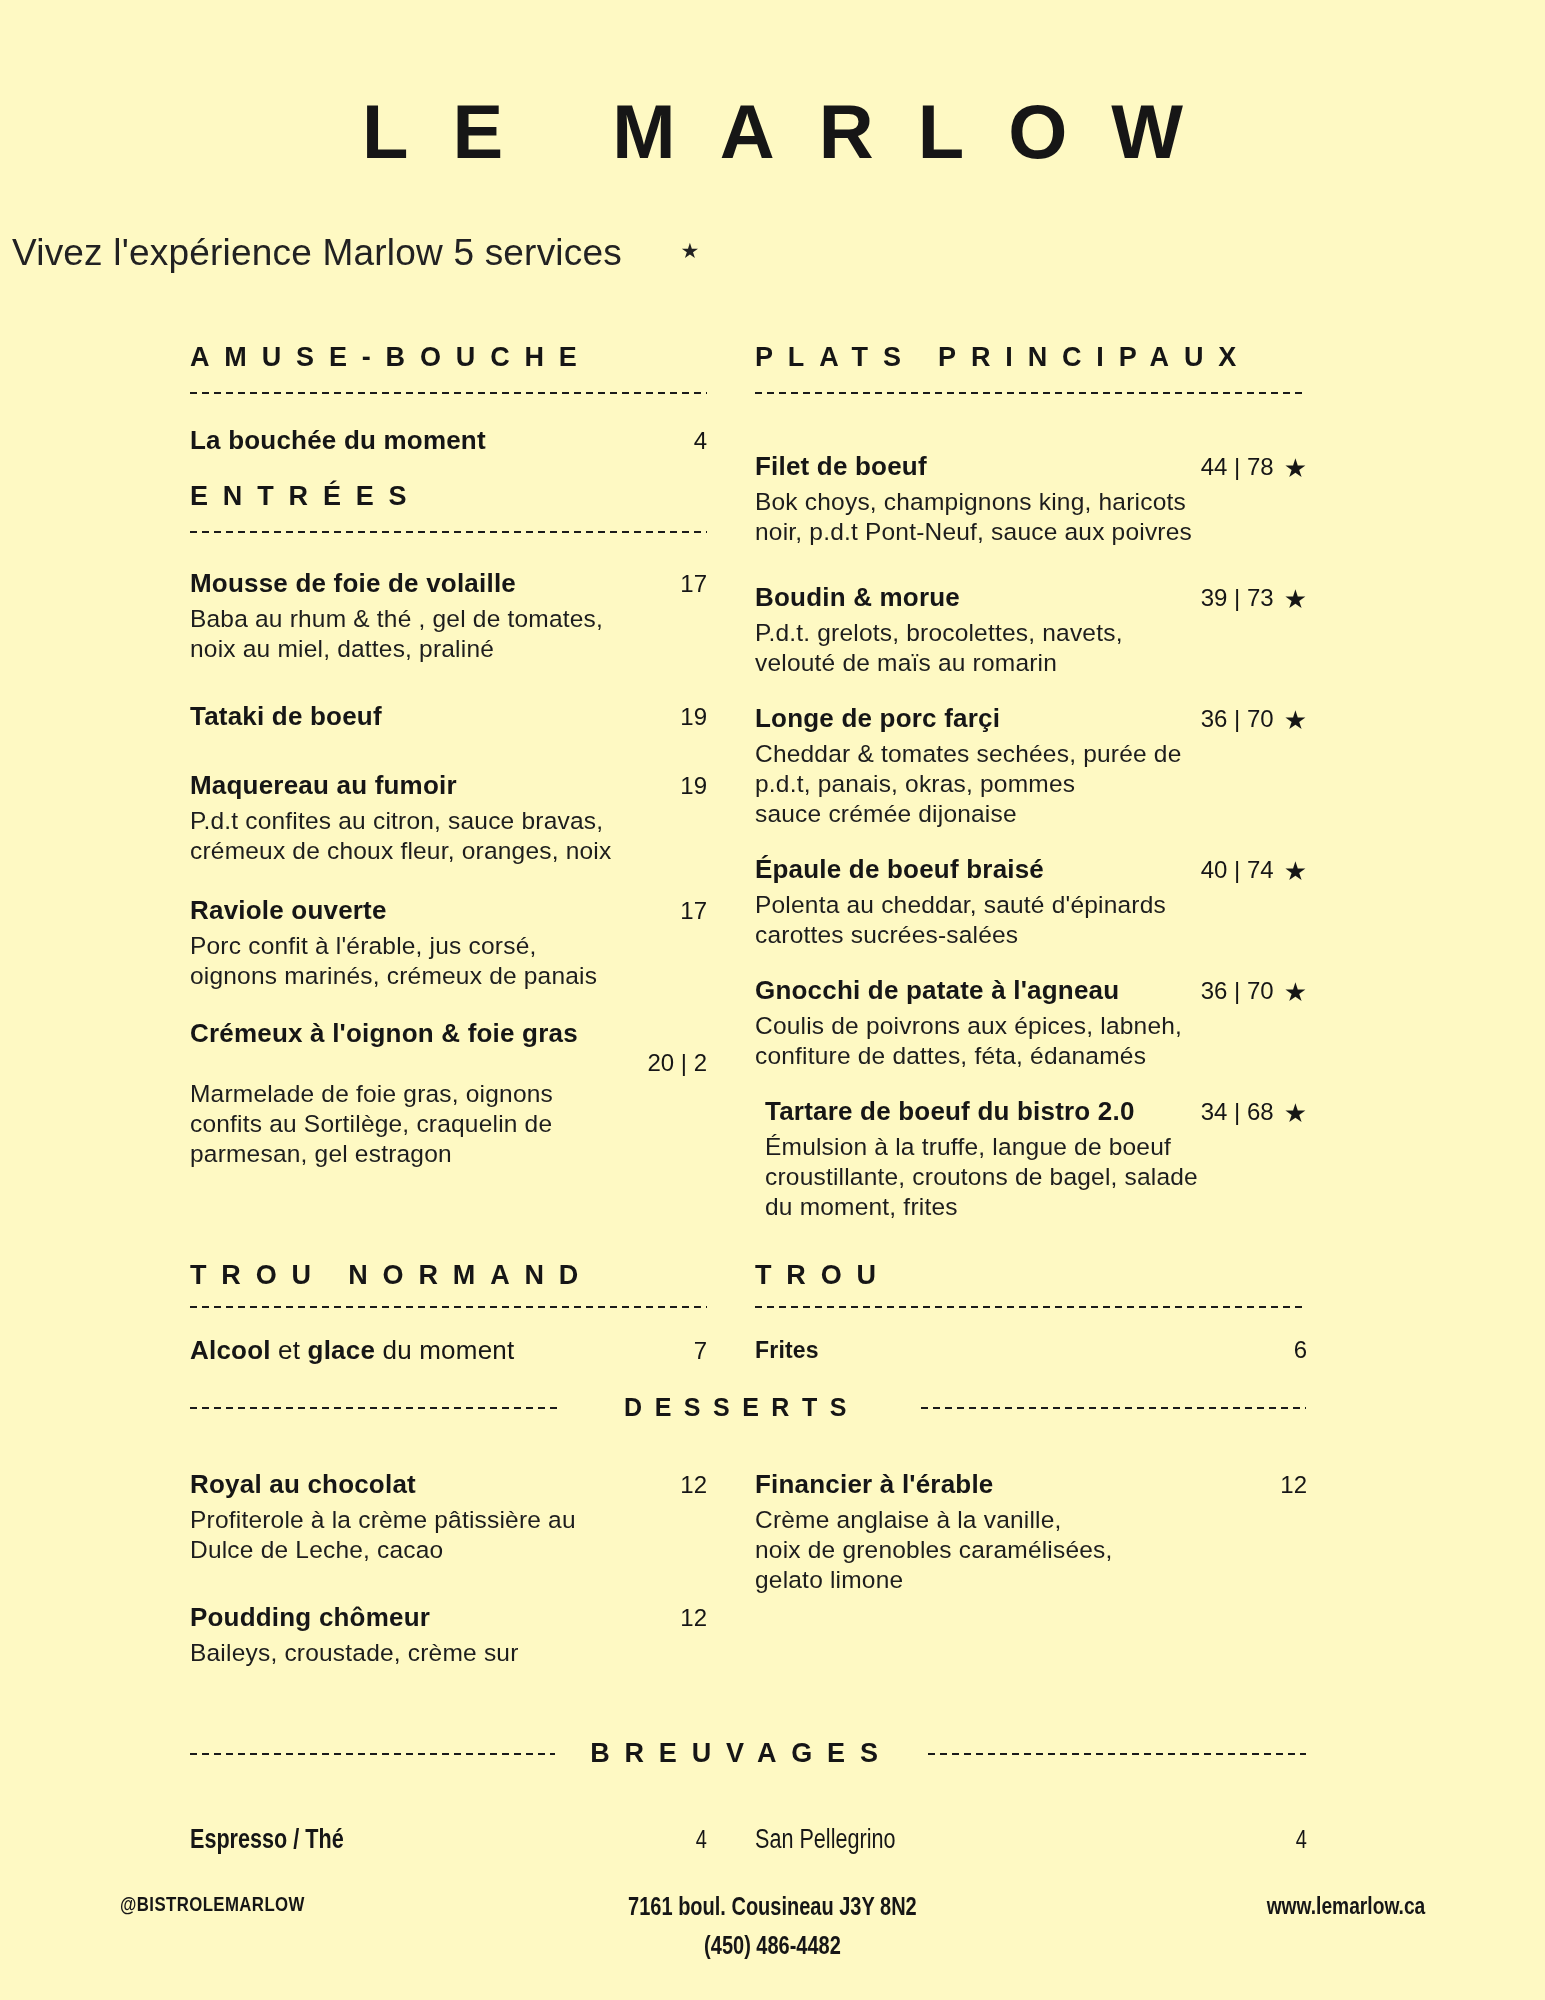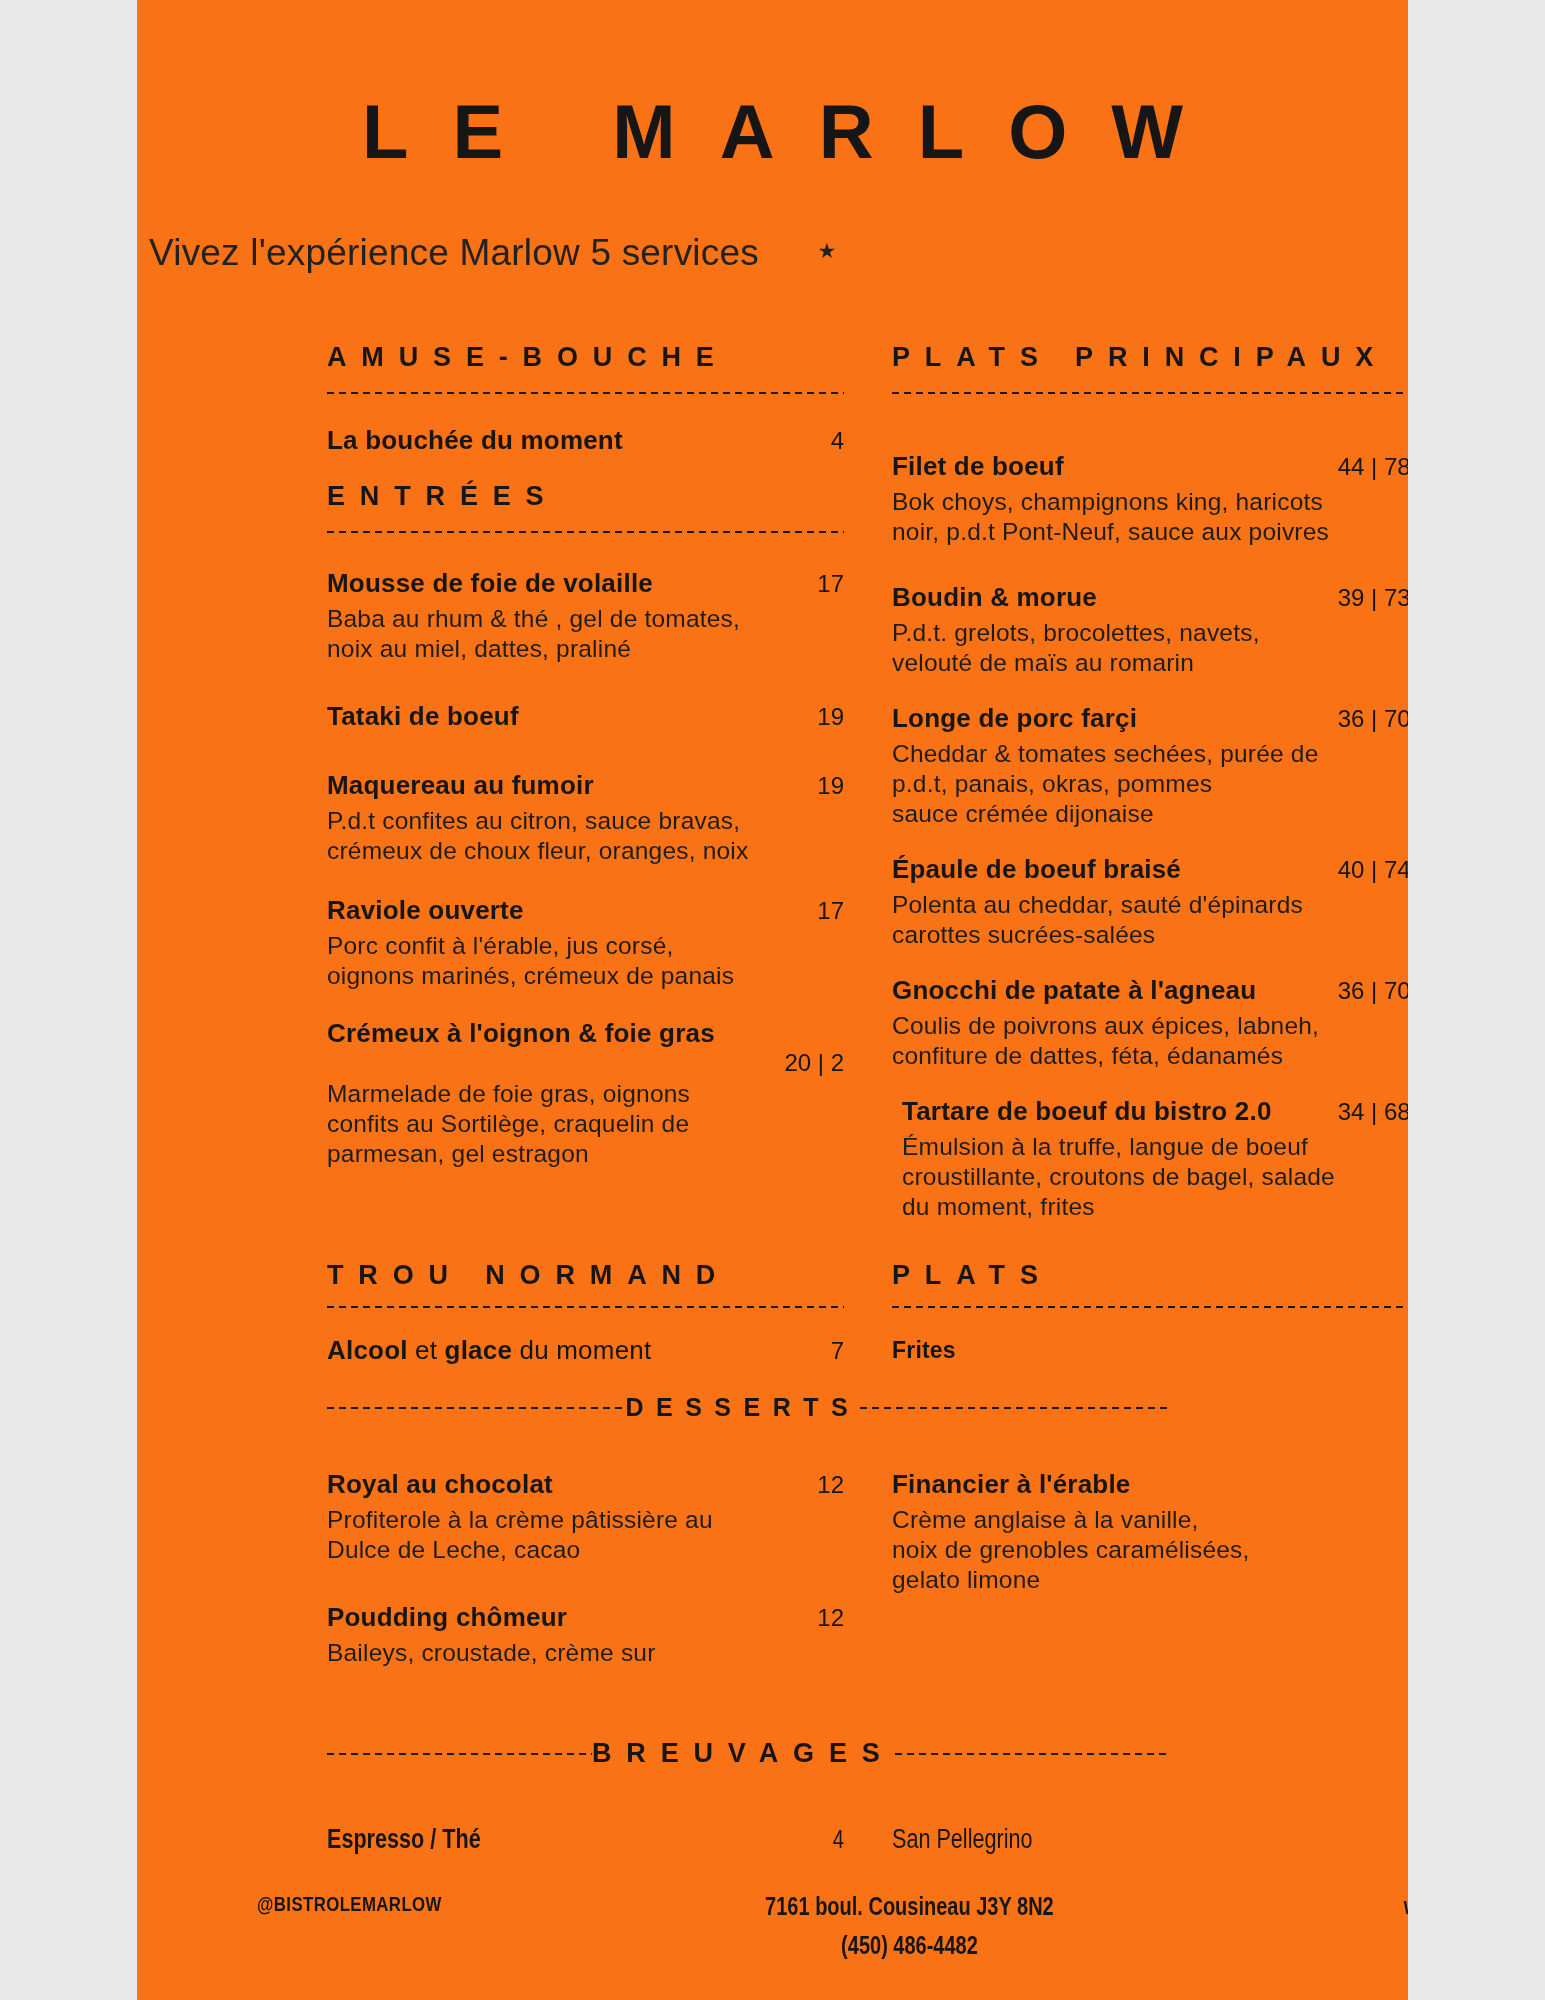--- a/index.html
+++ b/index.html
@@ -1,20 +1,20 @@
 <!DOCTYPE html>
 <html><head>
 <meta charset="utf-8">
 <style>
   html,body{margin:0;padding:0;background:#e8e8e8;}
   .page{
     position:relative;
-    width:1271px;height:2000px;
+    width:1545px;height:2000px;
     margin:0 auto;
-    background:#f97316;
+    background:#fef9c3;
     color:#161616;
     font-family:"Liberation Sans", sans-serif;
     overflow:hidden;
   }
   
   .title{
     position:absolute;top:88px;left:0;width:100%;
     text-align:center;
     font-size:76px;font-weight:800;
     letter-spacing:0.58em;
@@ -219,21 +219,21 @@
     <div class="dash" style="margin-top:12px;"></div>
     <div class="item" style="margin-top:24px;">
       <div class="item-row" style="line-height:36px;">
         <span class="item-name"><b>Alcool</b><span class="reg"> et </span><b>glace</b><span class="reg"> du moment</span></span>
         <span class="item-price">7</span>
       </div>
     </div>
   </div>
 
   <div class="sec" style="left:755px;top:1256px;width:552px;">
-    <h2 class="heading">PLATS</h2>
+    <h2 class="heading">TROU</h2>
     <div class="dash" style="margin-top:12px;"></div>
     <div class="item" style="margin-top:24px;">
       <div class="item-row" style="line-height:36px;">
         <span class="item-name small-name">Frites</span>
         <span class="item-price">6</span>
       </div>
     </div>
   </div>
 
   <div class="hdr-split" style="top:1393px;">

